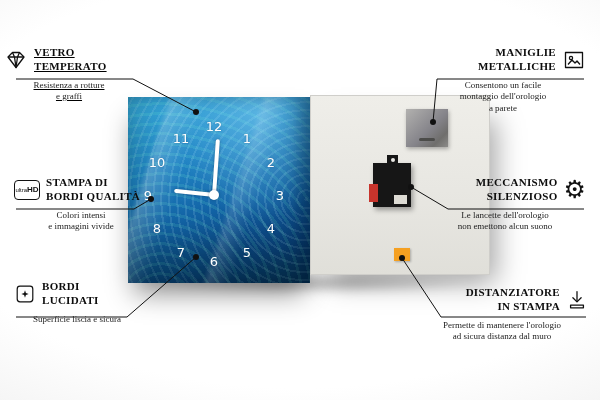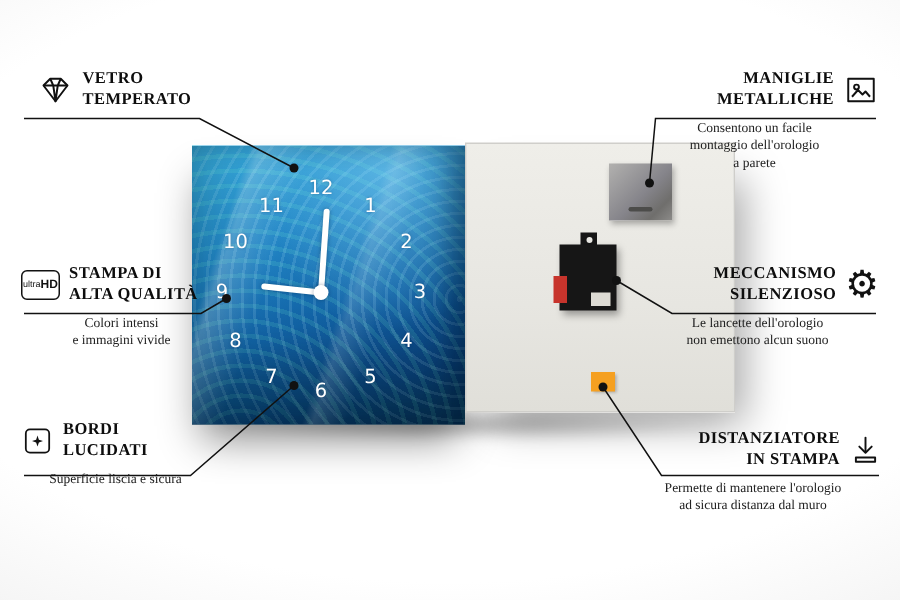--- a/index.html
+++ b/index.html
@@ -124,41 +124,43 @@
     <g fill="#111">
       <circle cx="196" cy="112" r="3"></circle>
       <circle cx="151" cy="199" r="3"></circle>
       <circle cx="196" cy="257" r="3"></circle>
       <circle cx="433" cy="122" r="3"></circle>
       <circle cx="411" cy="187" r="3"></circle>
       <circle cx="402" cy="258" r="3"></circle>
     </g>
   </svg>
 
-  <div class="callout" style="left:25px;top:46px;width:130px;">
+  <div class="callout" style="left:4px;top:46px;width:130px;text-decoration:underline;">
     <div class="co-head">
       <span class="ico">
         <svg width="24" height="24" viewBox="0 0 24 24" fill="none" stroke="#111" stroke-width="1.3" stroke-linejoin="round">
           <path d="M4 9 L8.5 4.5 H15.5 L20 9 L12 19.5 Z"></path>
           <path d="M4 9 H20 M8.5 4.5 L10.5 9 L12 19.5 L13.5 9 L15.5 4.5"></path>
         </svg>
       </span>
       <div class="callout-title">VETRO
 TEMPERATO</div>
     </div>
+    <div class="callout-desc">Resistenza a rotture
+e graffi</div>
   </div>
 
   <div class="callout" style="left:14px;top:176px;width:134px;">
     <div class="co-head">
       <span class="ico uhd-box">
         <span class="uhd-line1">ultra</span>
         <span class="uhd-line2">HD</span>
       </span>
       <div class="callout-title">STAMPA DI
-ALTA QUALITÀ</div>
+BORDI QUALITÀ</div>
     </div>
     <div class="callout-desc">Colori intensi
 e immagini vivide</div>
   </div>
 
   <div class="callout" style="left:14px;top:280px;width:126px;">
     <div class="co-head">
       <span class="ico">
         <svg width="22" height="22" viewBox="0 0 24 24" fill="none" stroke="#111" stroke-width="1.3" stroke-linejoin="round">
           <rect x="3.5" y="3.5" width="17" height="17" rx="3"></rect>

